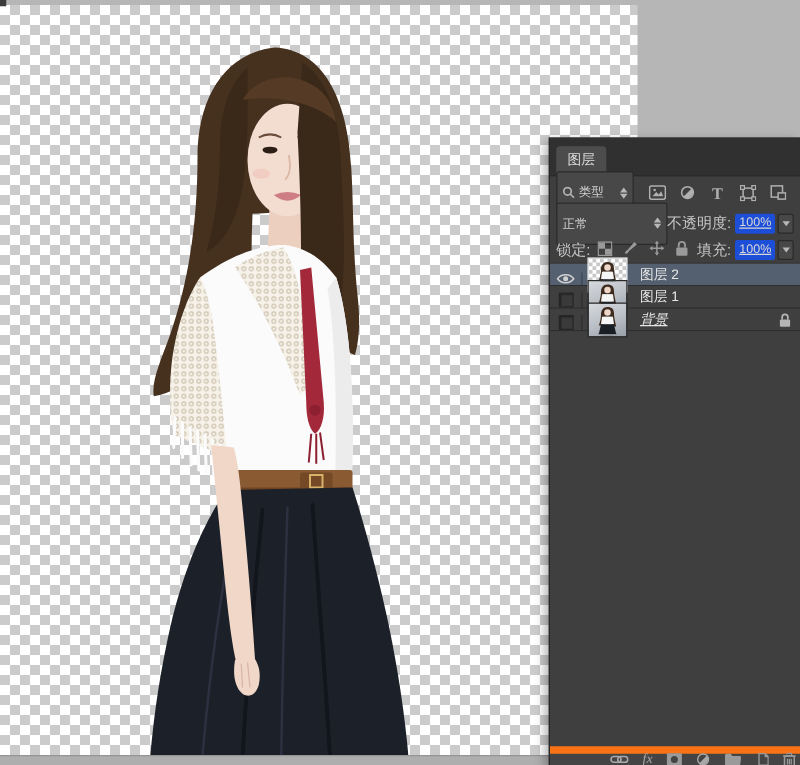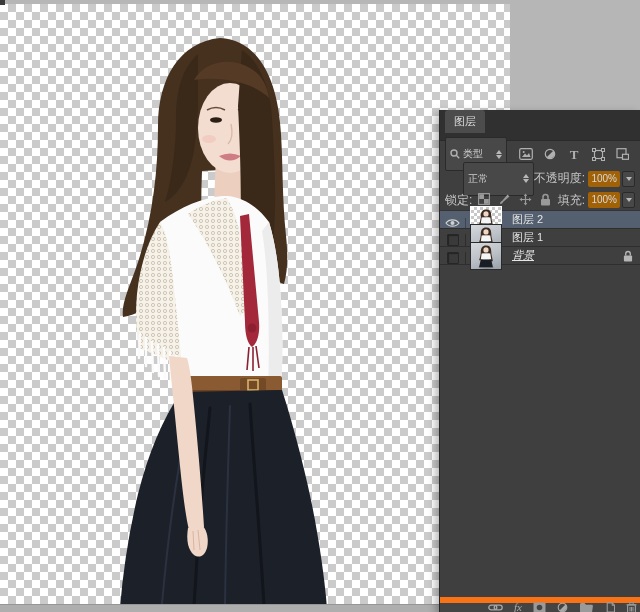--- a/index.html
+++ b/index.html
@@ -14,49 +14,49 @@
           background-size:16px 16px;z-index:1;}
   .figure-svg{position:absolute;left:90px;top:22px;width:250px;height:582px;}
   .bottom-strip{position:absolute;left:0;top:604px;width:440px;height:8px;
                 background:#aeaeae;border-top:1px solid #959595;z-index:5;}
 
   
   .panel{position:absolute;left:439px;top:110px;width:201px;height:502px;z-index:10;
          background:#3f3f3f;border-left:1px solid #272727;color:#cfcfcf;
          display:flex;flex-direction:column;font-size:11px;
          box-shadow:-3px 3px 8px rgba(0,0,0,.3);}
-  .tabbar{height:31px;background:#303030;display:flex;align-items:flex-start;
+  .tabbar{height:31px;background:#303030;display:flex;align-items:flex-end;
           padding-left:5px;border-bottom:1px solid #2a2a2a;flex:0 0 auto;}
   .tab{height:23px;line-height:23px;padding:0 9px;background:#4c4c4c;color:#dedede;
        border-radius:3px 3px 0 0;font-size:11px;}
 
   .row{display:flex;align-items:center;padding:0 5px;flex:0 0 auto;}
   .filter-row{height:26px;}
-  .blend-row{height:23px;margin-left:18px;}
+  .blend-row{height:23px;}
   .lock-row{height:21px;border-bottom:1px solid #343434;}
 
   .dropdown{height:18px;background:#484848;border:1px solid #2a2a2a;border-radius:2px;
             display:flex;align-items:center;padding:16px 4px;color:#cdcdcd;}
   .type-dd{width:62px;}
   .blend-dd{width:100px;}
   .dd-label{font-size:10px;white-space:nowrap;overflow:hidden;}
   .spin{margin-left:auto;display:flex;flex-direction:column;align-items:center;gap:1px;}
   .spin i{display:block;width:0;height:0;border-left:3px solid transparent;border-right:3px solid transparent;}
   .spin .up{border-bottom:4px solid #b8b8b8;}
   .spin .dn{border-top:4px solid #b8b8b8;}
 
   .filter-icons{display:flex;align-items:center;gap:10px;margin-left:12px;}
   .ficon{display:flex;align-items:center;justify-content:center;width:14px;height:14px;}
   .t-glyph{font-family:"Liberation Serif","DejaVu Serif",serif;font-weight:bold;
            font-size:13px;color:#b0b0b0;line-height:1;}
 
   .lbl{font-size:12px;color:#c6c6c6;white-space:nowrap;}
   .right-group{margin-left:auto;display:flex;align-items:center;}
-  .well{display:inline-block;width:32px;height:16px;line-height:16px;background:#a16207;
-        border-radius:2px;text-align:right;padding-right:3px;font-size:10px;color:#d8d8d8;margin-left:3px;}
+  .well{display:inline-block;width:32px;height:16px;line-height:16px;background:#1d4ed8;
+        border-radius:2px;text-align:right;padding-right:3px;font-size:10px;color:#d8d8d8;margin-left:3px;text-decoration:underline;}
   .arrow-chip{width:13px;height:16px;background:#484848;border:1px solid #2a2a2a;border-radius:2px;
               margin-left:2px;display:flex;align-items:center;justify-content:center;}
   .arrow-chip i{width:0;height:0;border-left:3px solid transparent;border-right:3px solid transparent;
                 border-top:4px solid #b8b8b8;}
 
   .lock-icons{display:flex;align-items:center;gap:8px;margin-left:6px;}
 
   .layers{flex:0 0 auto;}
   .layer-row{height:18px;display:flex;align-items:flex-end;border-bottom:1px solid #2e2e2e;
              background:#3f3f3f;}

